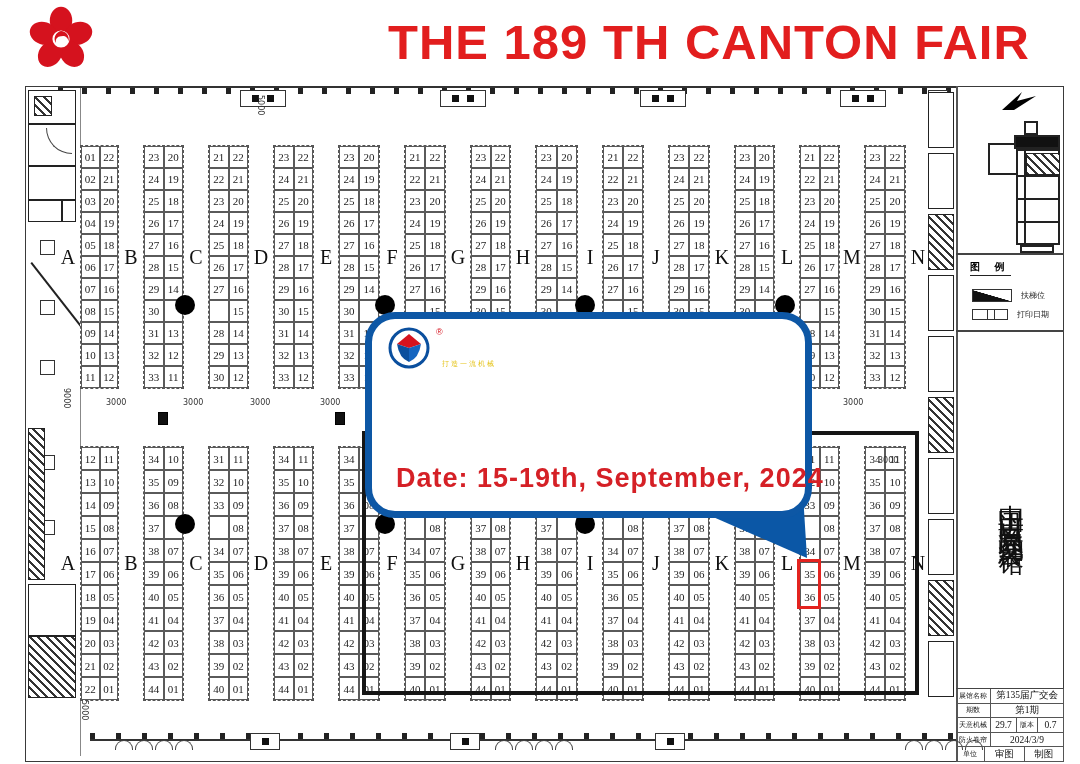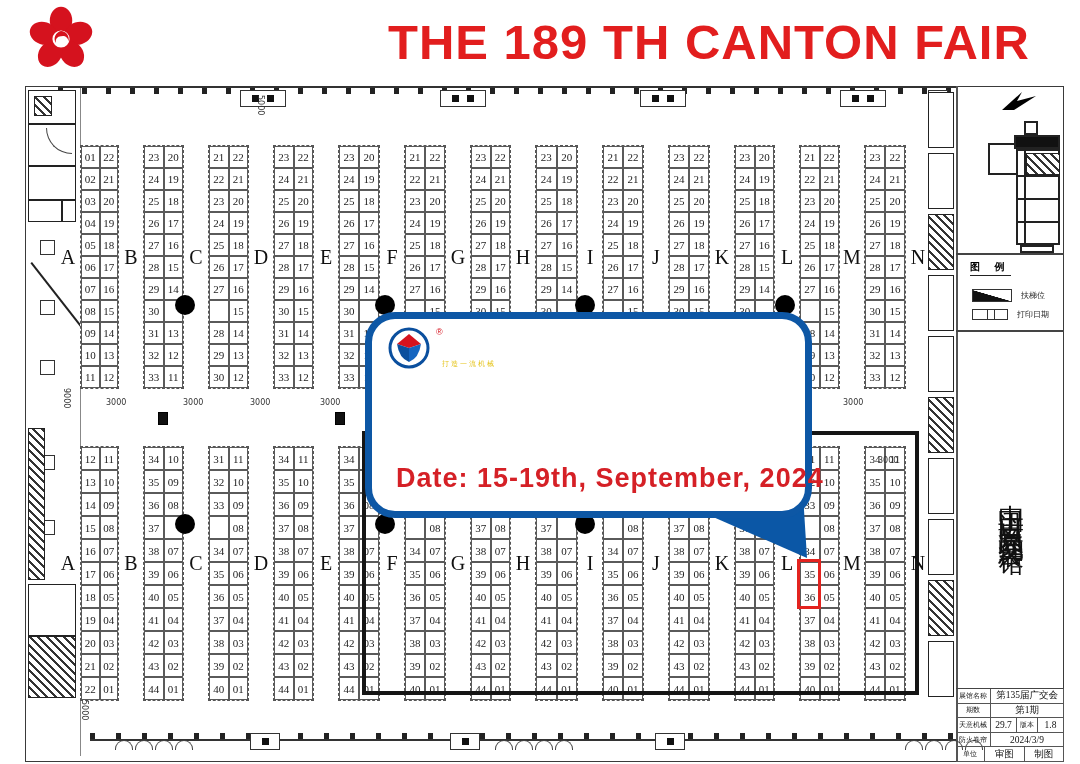--- a/index.html
+++ b/index.html
@@ -1480,21 +1480,21 @@
         <div class="itval">第135届广交会</div>
       </div>
       <div class="itrow">
         <div class="itlabel">期数</div>
         <div class="itval">第1期</div>
       </div>
       <div class="itrow">
         <div class="itlabel">天意机械</div>
         <div class="itval">29.7</div>
         <div class="itlabel" style="width: 20px;">版本</div>
-        <div class="itval">1.8</div>
+        <div class="itval">0.7</div>
       </div>
       <div class="itrow">
         <div class="itlabel">防火卷帘</div>
         <div class="itval">2024/3/9</div>
       </div>
       <div class="itrow">
         <div class="itlabel" style="width: 28px;">单位</div>
         <div class="itval">审图</div>
         <div class="itval">制图</div>
       </div>

